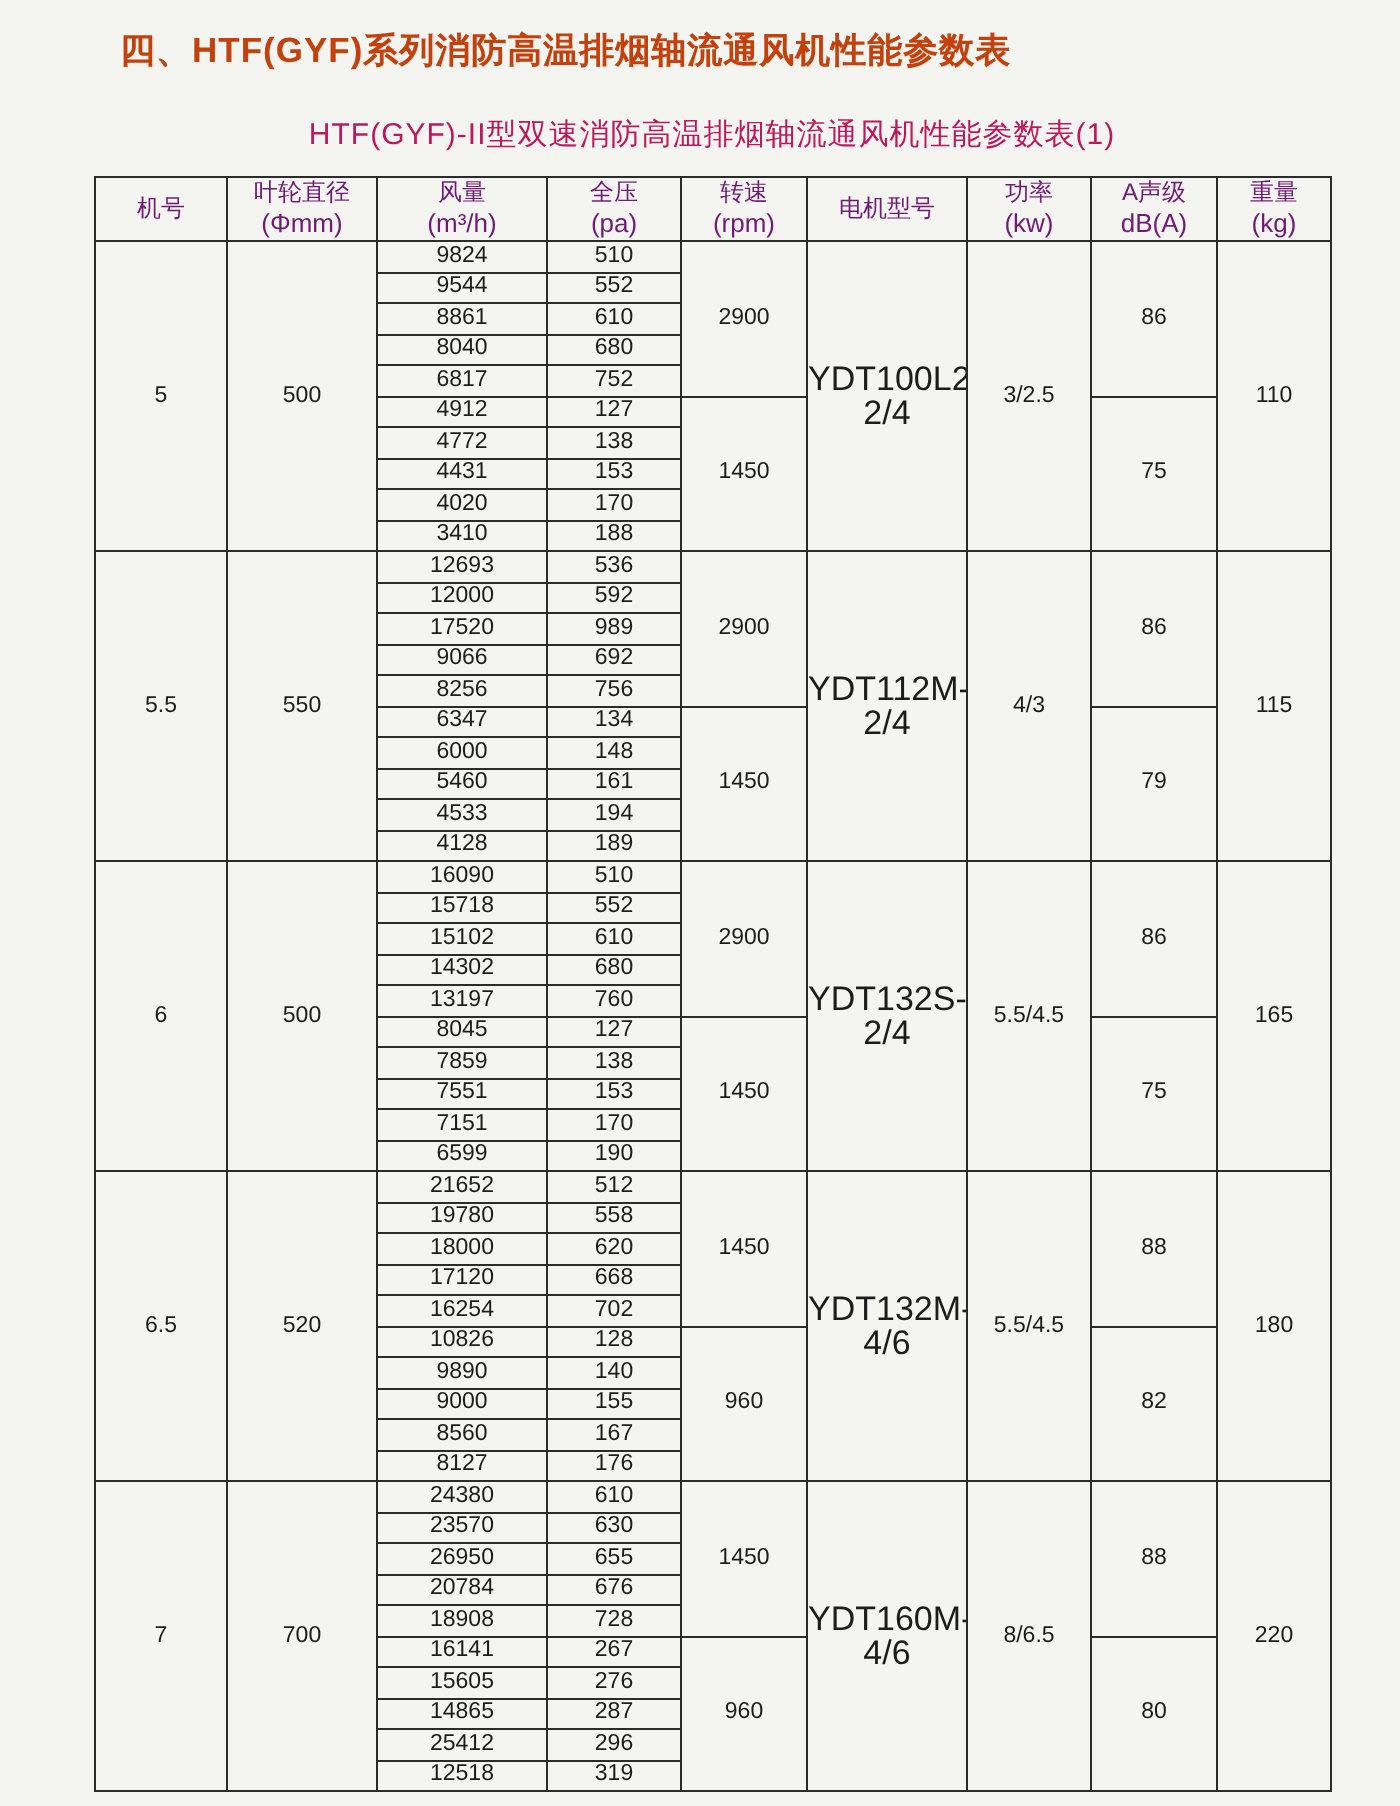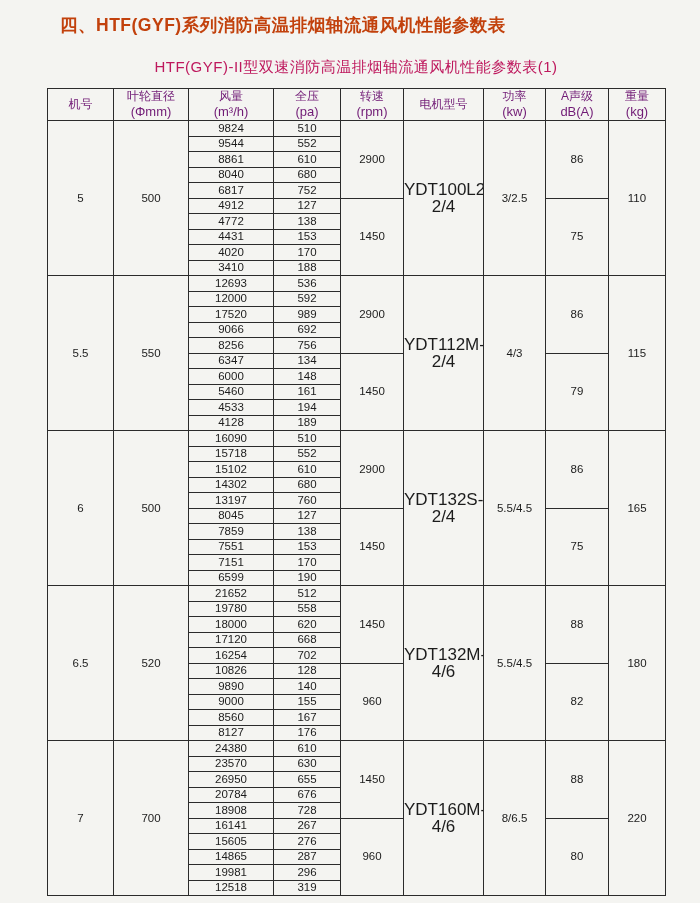--- a/index.html
+++ b/index.html
@@ -333,21 +333,21 @@
       </tr>
       <tr>
         <td>15605</td>
         <td>276</td>
       </tr>
       <tr>
         <td>14865</td>
         <td>287</td>
       </tr>
       <tr>
-        <td>19981</td>
+        <td>25412</td>
         <td>296</td>
       </tr>
       <tr>
         <td>12518</td>
         <td>319</td>
       </tr>
     </tbody>
 </table>
 
 </body></html>

